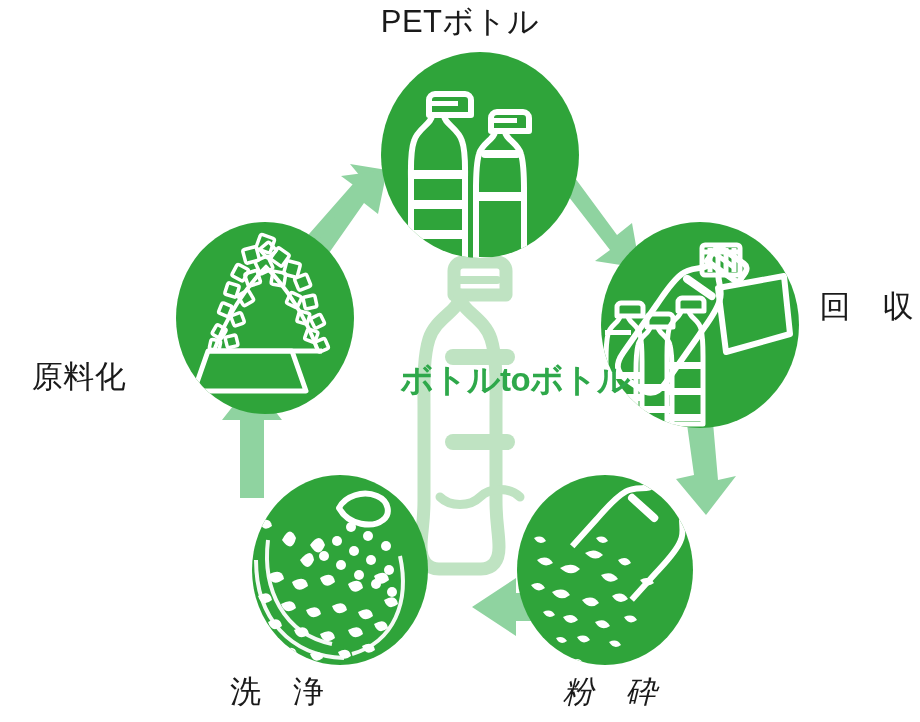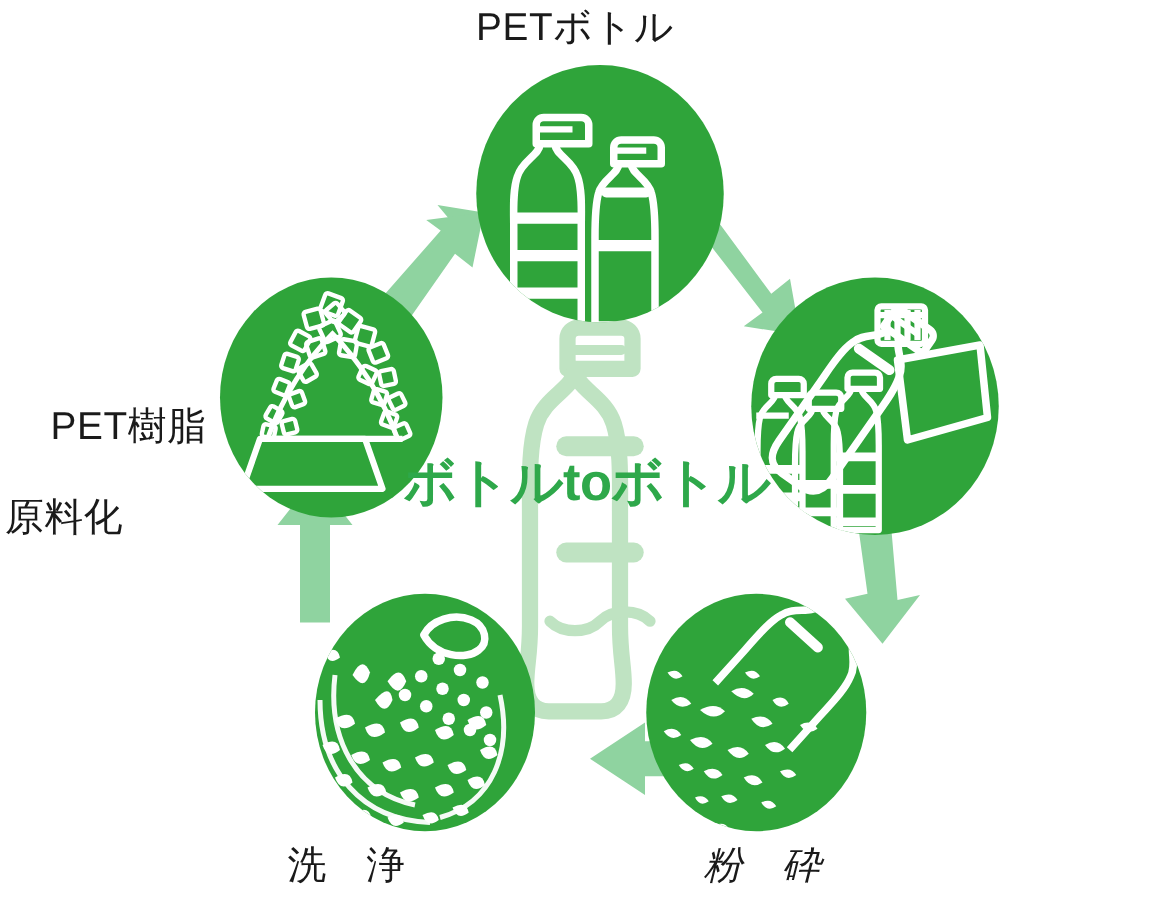--- a/index.html
+++ b/index.html
@@ -58,30 +58,30 @@
     text-align: left;
   }
   #label-resin {
     left: 4px;
     top: 286px;
     width: 150px;
     text-align: left;
   }
   #label-resin .line2 {
     display: block;
-    text-align: left;
+    text-align: center;
   }
   #center-text {
     position: absolute;
-    left: 323px;
+    left: 340px;
     top: 358px;
     width: 290px;
-    text-align: left;
+    text-align: right;
     color: #2EA84A;
-    font-size: 42px;
+    font-size: 33px;
     font-weight: 700;
     letter-spacing: -0.5px;
     white-space: pre;
   }
 </style>
 </head>
 <body>
 
 <div id="stage">
 
@@ -405,25 +405,25 @@
           <rect x="316" y="340" width="11" height="11" rx="2" transform="rotate(-24 321 345)"></rect>
           <rect x="210" y="340" width="10" height="10" rx="2" transform="rotate(12 215 345)"></rect>
           <rect x="262" y="244" width="12" height="12" rx="2" transform="rotate(-40 268 250)"></rect>
         </g>
       </g>
     </g>
   </svg>
 
   <div class="label" id="label-pet-bottle">PETボトル</div>
 
+  <div class="label" id="label-shuushuu">回　収</div>
 
   <div class="label" id="label-funsai">粉　砕</div>
 
   <div class="label" id="label-senjou">洗　浄</div>
 
   <div class="label" id="label-resin">
-    <span>PET樹脂</span>
     <span class="line2">原料化</span>
   </div>
 
   <div id="center-text">ボトルtoボトル</div>
 
 </div>
 
 </body></html>

